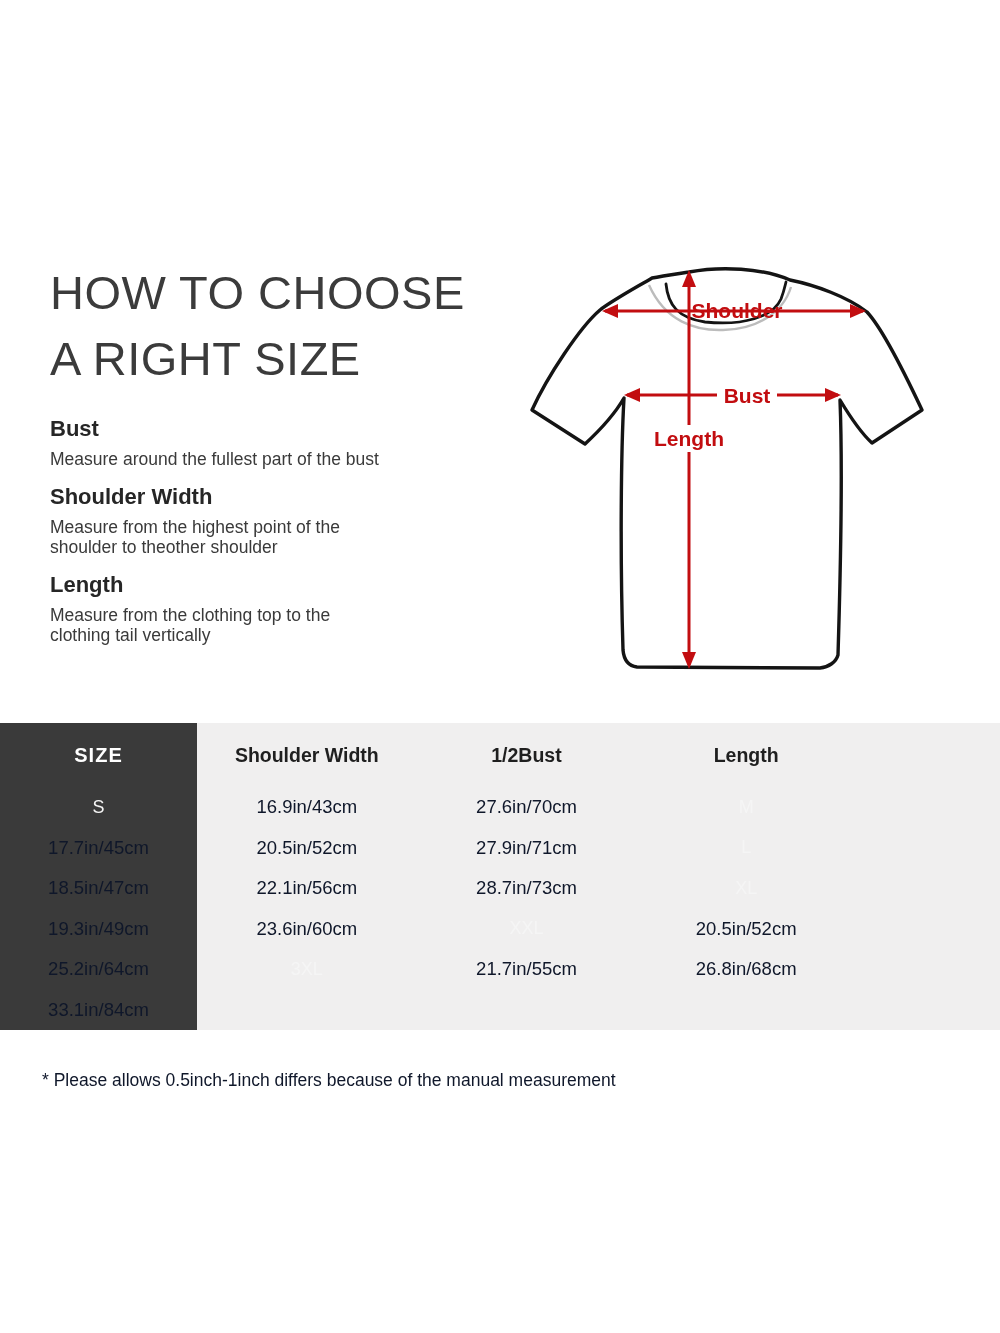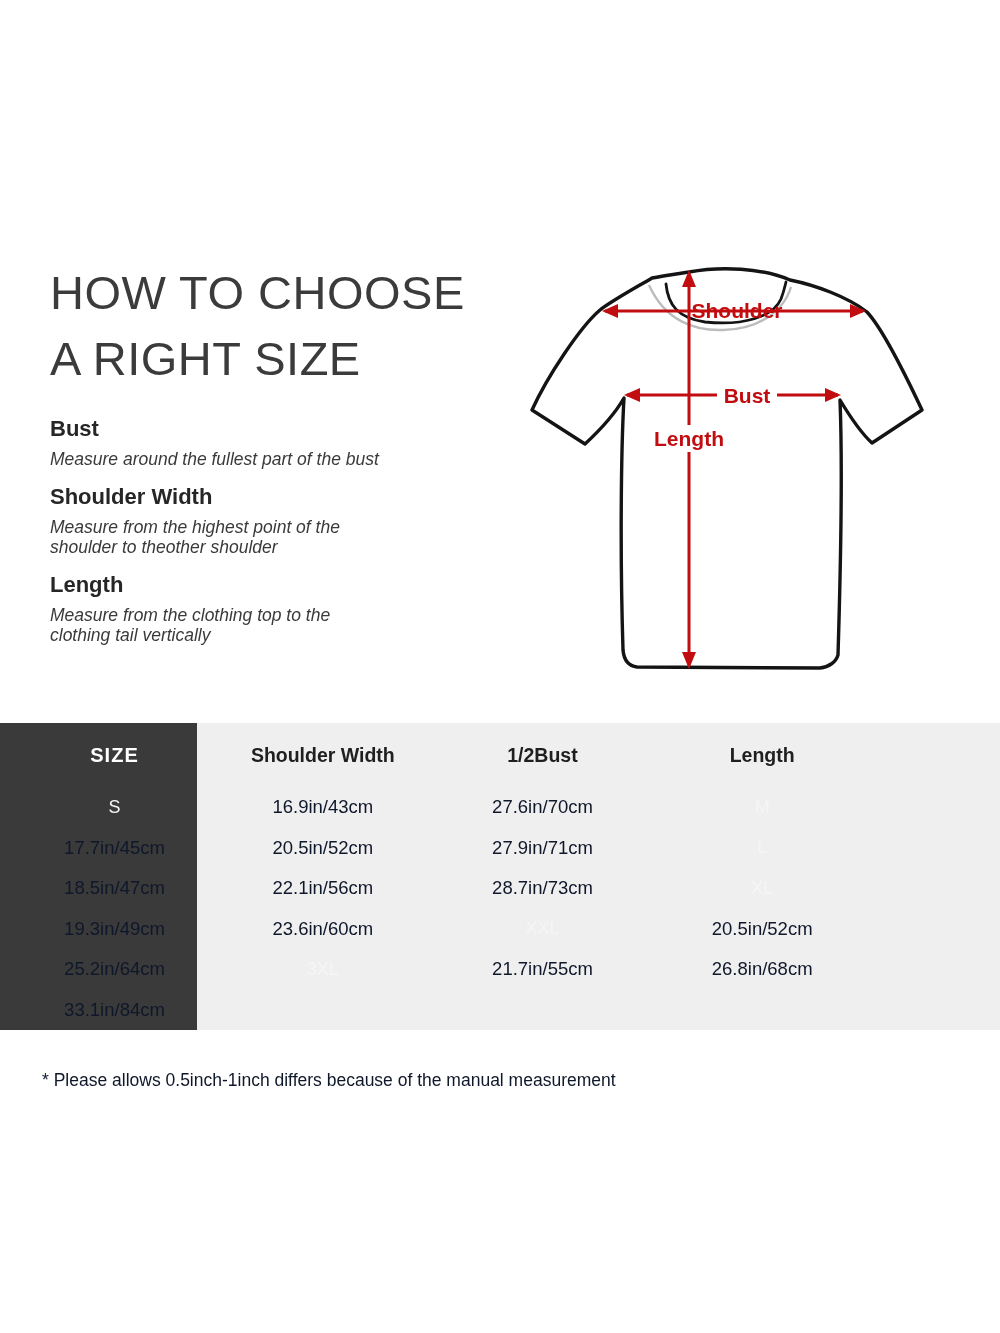--- a/index.html
+++ b/index.html
@@ -15,33 +15,33 @@
   
   .main-heading {
     position: absolute; left: 50px; top: 243px;
     font-size: 47px; font-weight: 400; color: #3b3b3b;
     line-height: 66px; letter-spacing: 0.5px; margin-top: 17px;
   }
 
   
   .instr { position: absolute; left: 50px; width: 450px; }
   .instr-title { font-size: 22px; font-weight: 700; color: #262626; margin-bottom: 7px; }
-  .instr-line { font-size: 17.5px; color: #3a3a3a; line-height: 20px; font-style: italic; }
+  .instr-line { font-size: 17.5px; color: #3a3a3a; line-height: 20px; }
   #instr-bust { top: 416px; }
   #instr-shoulder { top: 484px; }
   #instr-length { top: 572px; }
 
   
   .diagram { position: absolute; left: 525px; top: 245px; width: 440px; height: 445px; }
   .diagram svg { width: 100%; height: 100%; display: block; }
   .arrow-label { font-family: "Liberation Sans", sans-serif; font-size: 21px; font-weight: 700; }
 
   
   .size-table {
-    position: absolute; left: 16px; top: 723px; width: 856px; height: 307px;
+    position: absolute; left: 0; top: 723px; width: 856px; height: 307px;
     display: grid;
     grid-template-columns: 197px 1fr 1fr 1fr;
     grid-template-rows: 64px repeat(6, 40.5px);
   }
   .st-bg-dark { position: absolute; left: 0; top: 723px; width: 197px; height: 307px; background: #3a3a3a; }
   .st-bg-light { position: absolute; left: 197px; top: 723px; width: 803px; height: 307px; background: #f0efef; }
   .st-cell {
     display: flex; align-items: center; justify-content: center;
     font-size: 18.5px; color: #0f172a;
   }

